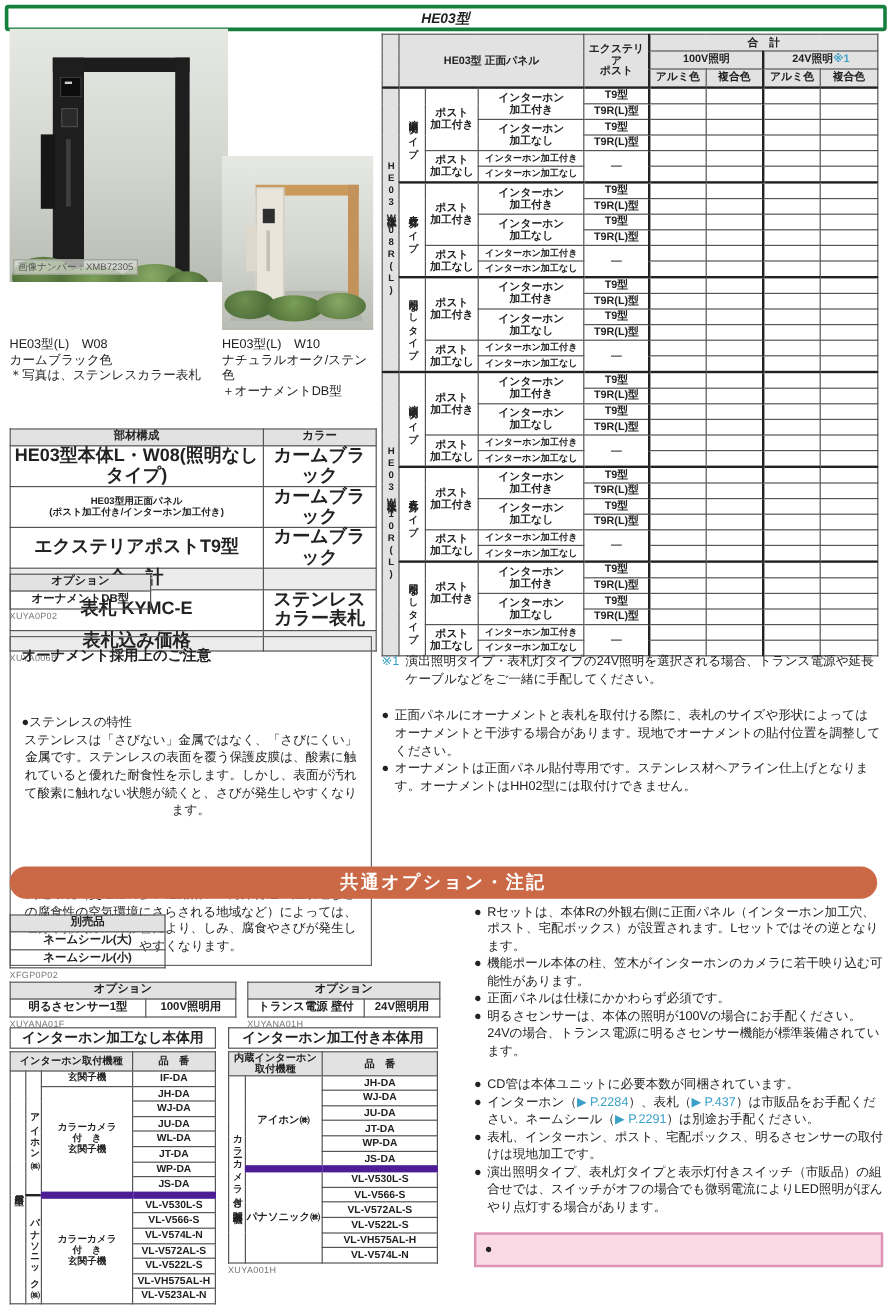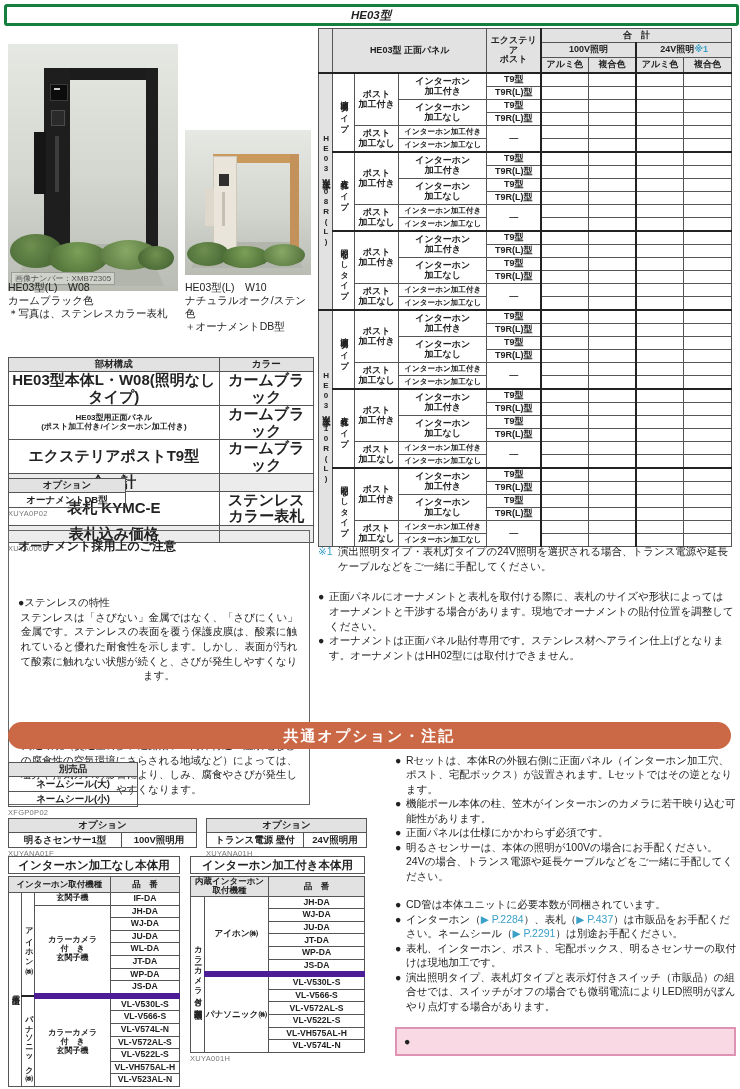--- a/index.html
+++ b/index.html
@@ -5,21 +5,21 @@
   html,body{margin:0;padding:0;background:#fff;}
   .page{position:relative;width:740px;height:1089px;background:#fff;overflow:hidden;
         font-family:"Liberation Sans","DejaVu Sans",sans-serif;color:#222;}
   .code{font-size:7.5px;color:#777;margin-top:1px;letter-spacing:.3px;}
   .blue{color:#3ba0c8;}
   
   .top-bar{position:absolute;left:4px;top:4px;width:729px;height:16px;border:3px solid #15803d;border-radius:3px;font-style:italic;}
   .top-bar span{position:absolute;left:344px;top:1px;font-size:11.5px;font-weight:bold;}
   
   .photo{position:absolute;background:linear-gradient(180deg,#e6e8e3 0%,#d3d6cf 55%,#b9bcb3 100%);overflow:hidden;}
-  .photo-left{left:8px;top:44px;width:170px;height:247px;}
+  .photo-left{left:8px;top:24px;width:170px;height:211px;padding-left:12px;}
   .photo-right{left:185px;top:130px;width:126px;height:145px;}
   .pad{position:absolute;background:#b2b5ab;}
   .bar{position:absolute;}
   .bush{position:absolute;border-radius:50%;}
   .watermark{position:absolute;left:3px;bottom:6px;font-size:8px;color:#555;background:rgba(220,222,215,.7);padding:0 3px;border:1px solid #9a9d94;}
   .caption{position:absolute;font-size:10.5px;line-height:1.25;}
   .caption-left{left:8px;top:281px;width:176px;}
   .caption-right{left:185px;top:281px;width:128px;}
   
   table{border-collapse:collapse;}
@@ -782,21 +782,21 @@
         <div class="bullet">
           <span class="bmark">●</span>
           <span class="btext">機能ポール本体の柱、笠木がインターホンのカメラに若干映り込む可能性があります。</span>
         </div>
         <div class="bullet">
           <span class="bmark">●</span>
           <span class="btext">正面パネルは仕様にかかわらず必須です。</span>
         </div>
         <div class="bullet" style="margin-bottom: 14px;">
           <span class="bmark">●</span>
-          <span class="btext">明るさセンサーは、本体の照明が100Vの場合にお手配ください。24Vの場合、トランス電源や延長ケーブルなどをご一緒に手配してください。</span>
+          <span class="btext">明るさセンサーは、本体の照明が100Vの場合にお手配ください。24Vの場合、トランス電源に明るさセンサー機能が標準装備されています。</span>
         </div>
         <div class="bullet">
           <span class="bmark">●</span>
           <span class="btext">CD管は本体ユニットに必要本数が同梱されています。</span>
         </div>
         <div class="bullet">
           <span class="bmark">●</span>
           <span class="btext">インターホン（<span class="link">▶ P.2284</span>）、表札（<span class="link">▶ P.437</span>）は市販品をお手配ください。ネームシール（<span class="link">▶ P.2291</span>）は別途お手配ください。</span>
         </div>
         <div class="bullet">

